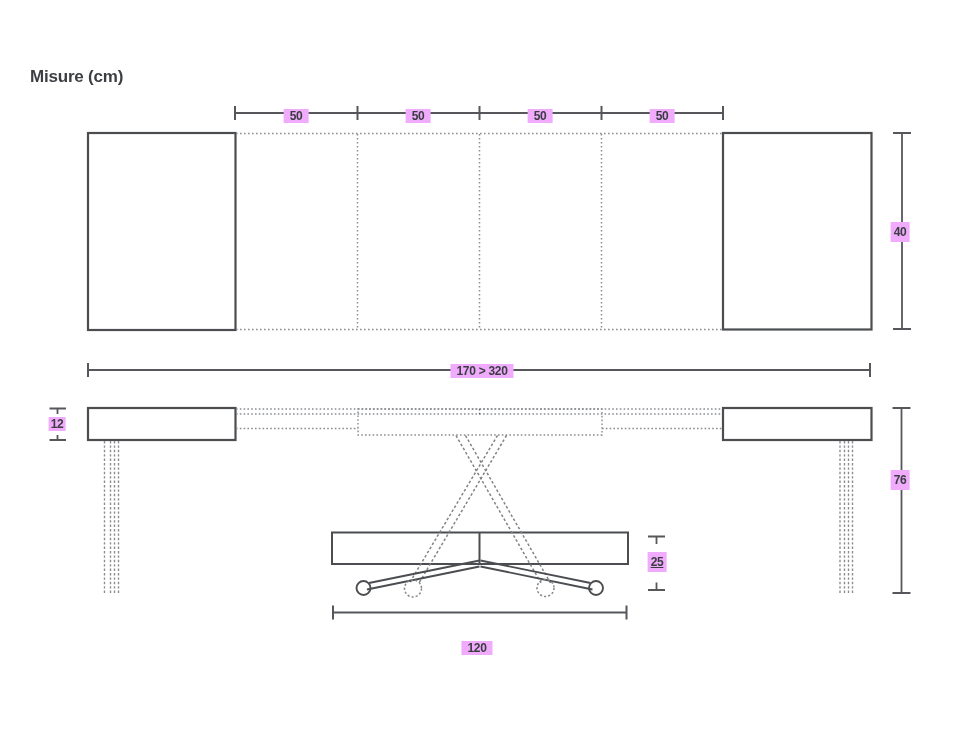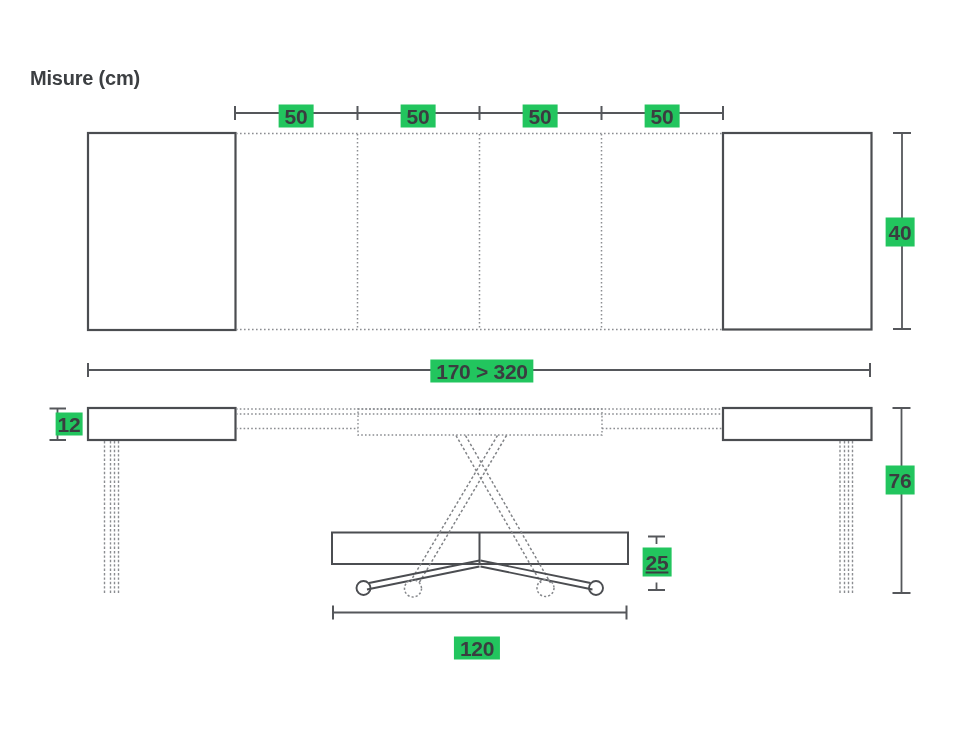--- a/index.html
+++ b/index.html
@@ -7,30 +7,30 @@
     position:relative;
     width:970px;height:729px;
     background:#ffffff;
     font-family:"Liberation Sans", sans-serif;
     overflow:hidden;
   }
   .stage svg{position:absolute;left:0;top:0;}
   .page-title{
     position:absolute;
     left:30px;top:67px;
-    font-size:20px;font-weight:600;
+    font-size:17px;font-weight:600;
     color:#3c3f42;
     letter-spacing:-0.2px;
   }
   .dim-label{
     position:absolute;
     transform:translate(-50%,-50%);
-    background:#22c55e;
+    background:#f0abfc;
     padding:1px 6px;
-    font-size:21px;font-weight:600;line-height:1;
+    font-size:12px;font-weight:600;line-height:1;
     color:#3a3d40;
     letter-spacing:-0.3px;
     white-space:nowrap;
   }
   .dim-label.vertical{padding:4px 3px;}
   .dim-label.tight{padding:1px 2px;}
 </style>
 </head>
 <body>
 
@@ -153,21 +153,21 @@
 
   <div class="dim-label" style="left:296px;top:116px;">50</div>
   <div class="dim-label" style="left:418px;top:116px;">50</div>
   <div class="dim-label" style="left:540px;top:116px;">50</div>
   <div class="dim-label" style="left:662px;top:116px;">50</div>
 
   <div class="dim-label vertical" style="left:900px;top:232px;">40</div>
 
   <div class="dim-label" style="left:482px;top:371px;">170 &gt; 320</div>
 
-  <div class="dim-label tight" style="left:57px;top:424px;margin-left:12px;">12</div>
+  <div class="dim-label tight" style="left:57px;top:424px;">12</div>
 
   <div class="dim-label vertical" style="left:900px;top:480px;">76</div>
 
   <div class="dim-label vertical" style="left:657px;top:562px;text-decoration:underline;">25</div>
 
   <div class="dim-label" style="left:477px;top:648px;">120</div>
 
 </div>
 
 </body></html>

